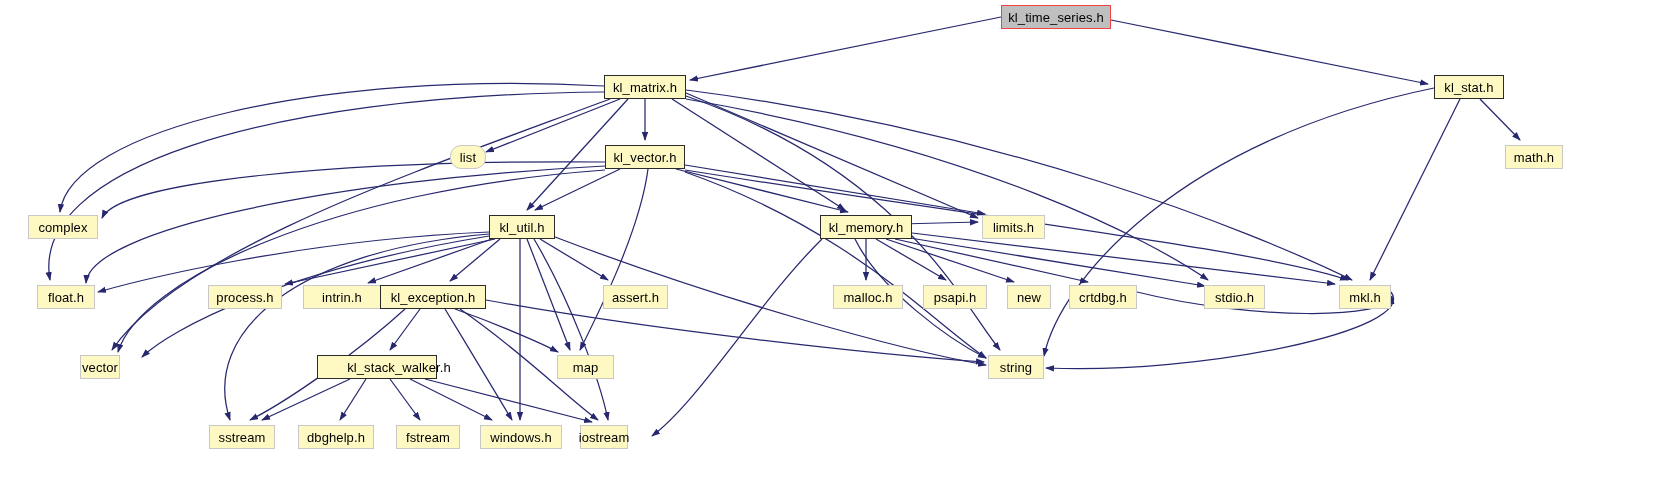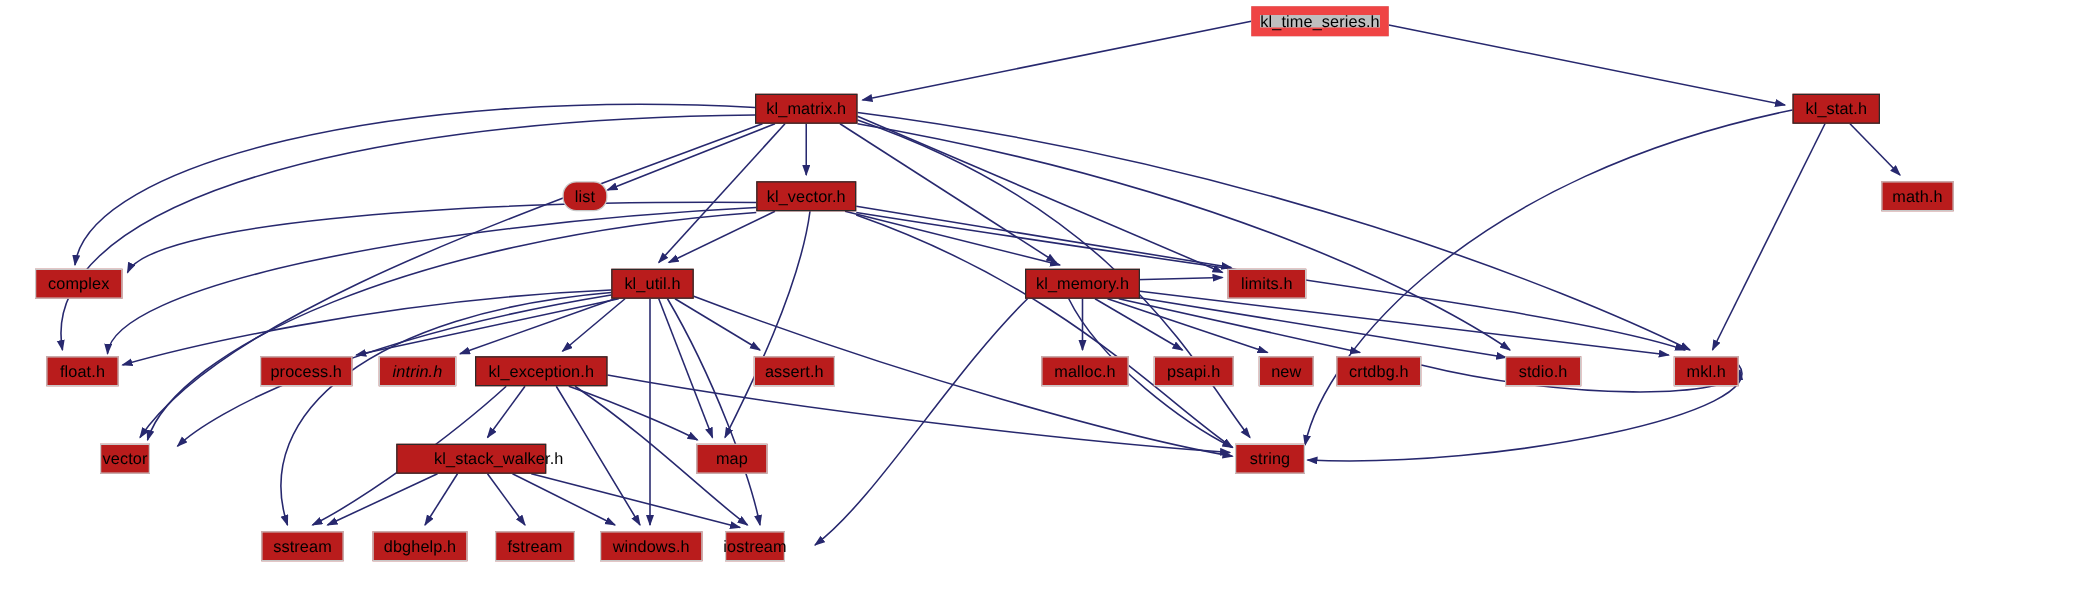--- a/index.html
+++ b/index.html
@@ -1,23 +1,23 @@
 <!DOCTYPE html>
 <html><head>
 <meta charset="utf-8">
 <style>
   html,body{margin:0;padding:0;background:#ffffff;}
   body{width:1671px;height:485px;font-family:"Liberation Sans",sans-serif;overflow:hidden;}
   #graph{position:relative;width:1671px;height:485px;background:#fff;}
   svg.edges{position:absolute;left:0;top:0;width:1671px;height:485px;pointer-events:none;}
   .node{position:absolute;box-sizing:border-box;display:flex;align-items:center;justify-content:center;
-        background:#b91c1c;border:1px solid #c8c8c8;font-size:13px;color:#000;white-space:nowrap;
+        background:#fef9c3;border:1px solid #c8c8c8;font-size:13px;color:#000;white-space:nowrap;
         line-height:1;letter-spacing:0.1px;}
   .node.strong{border:1px solid #2b2b2b;}
-  .node.current{background:#bfbfbf;border:7px solid #ef4444;}
+  .node.current{background:#bfbfbf;border:1px solid #ef4444;}
   .node span{display:block;transform:translateY(-0.5px);}
 </style>
 </head>
 <body>
 
 <div id="graph">
   <svg class="edges" viewBox="0 0 1671 485">
     <defs>
       <marker id="arw" markerWidth="9" markerHeight="9" refX="8" refY="3.2" orient="auto" markerUnits="userSpaceOnUse">
         <path d="M0,0 L9,3.2 L0,6.4 z" fill="#27286e"></path>
@@ -114,21 +114,21 @@
       </div>
       <div class="node" style="left: 982px; top: 215px; width: 63px; height: 24px;">
         <span>limits.h</span>
       </div>
       <div class="node" style="left: 37px; top: 285px; width: 58px; height: 24px;">
         <span>float.h</span>
       </div>
       <div class="node" style="left: 208px; top: 285px; width: 74px; height: 24px;">
         <span>process.h</span>
       </div>
-      <div class="node" style="left: 303px; top: 285px; width: 62px; height: 24px; font-style: italic;">
+      <div class="node" style="left: 303px; top: 285px; width: 78px; height: 24px;">
         <span>intrin.h</span>
       </div>
       <div class="node strong" style="left: 380px; top: 285px; width: 106px; height: 24px;">
         <span>kl_exception.h</span>
       </div>
       <div class="node" style="left: 603px; top: 285px; width: 65px; height: 24px;">
         <span>assert.h</span>
       </div>
       <div class="node" style="left: 833px; top: 285px; width: 70px; height: 24px;">
         <span>malloc.h</span>

